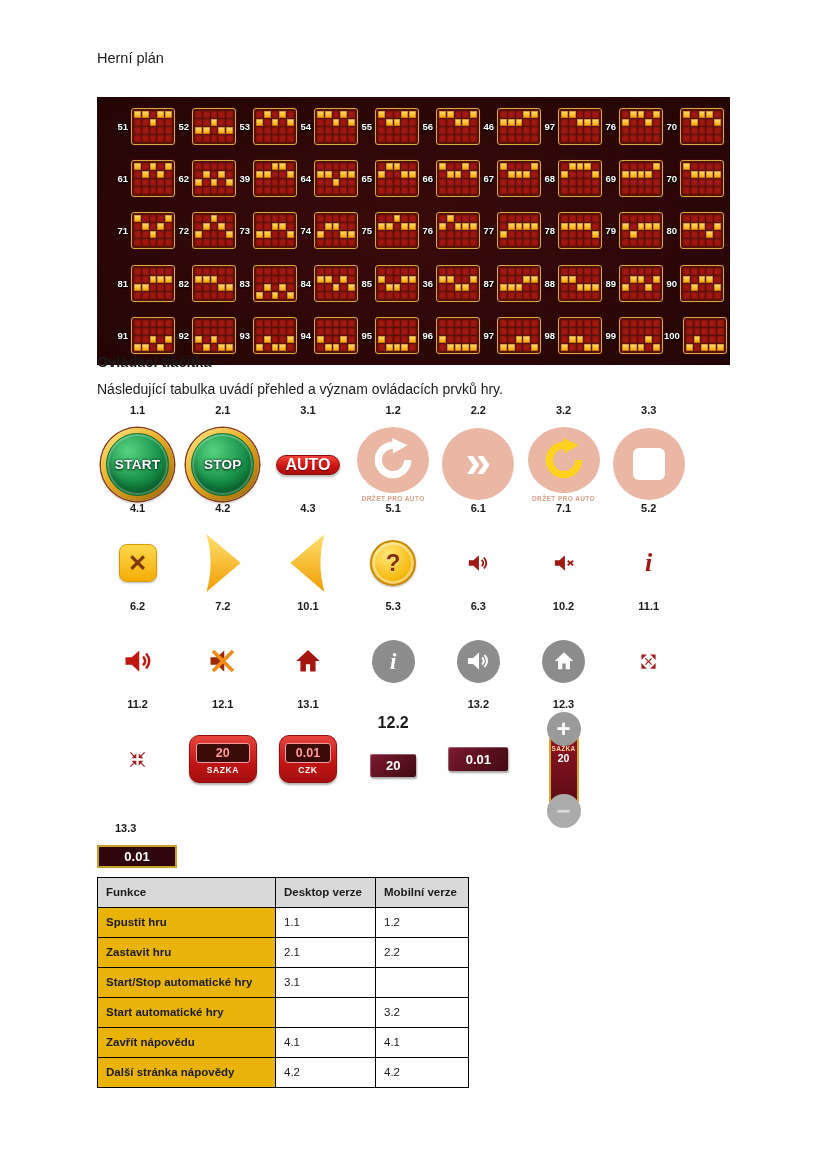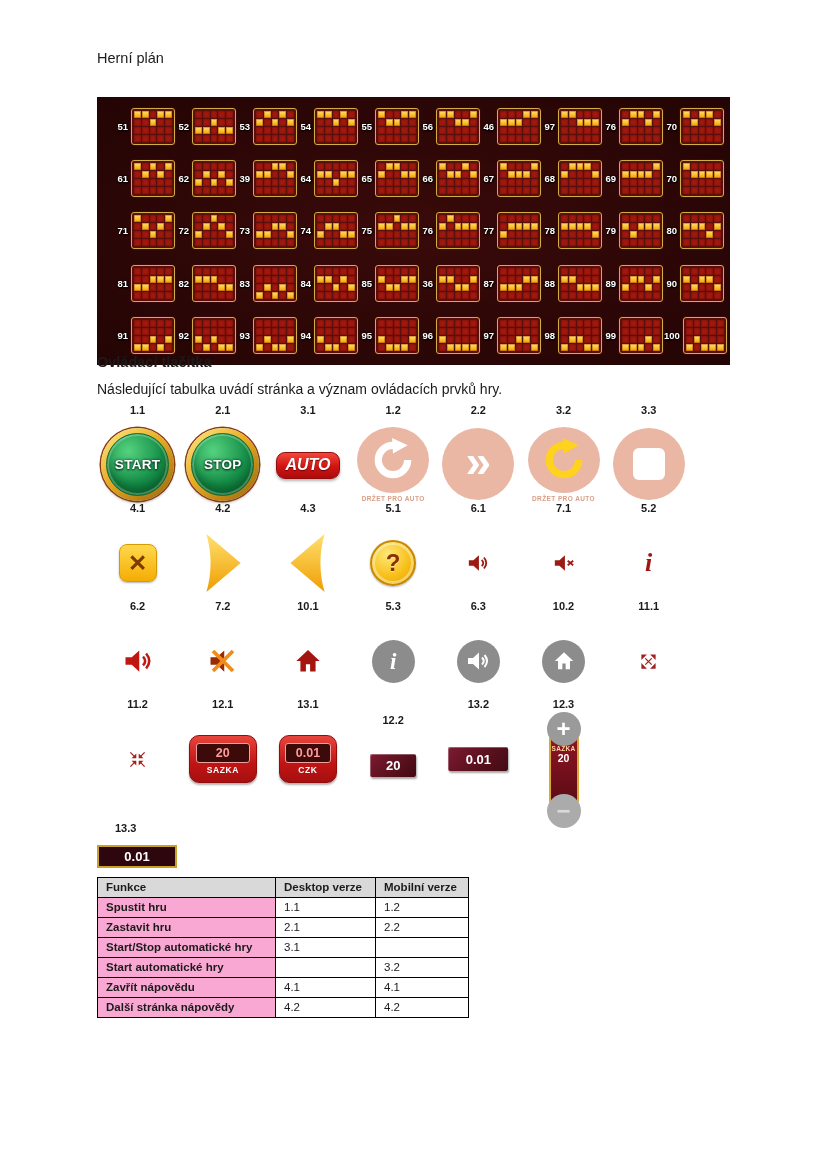--- a/index.html
+++ b/index.html
@@ -57,27 +57,26 @@
   .coin-in {
     flex:1; border-radius:50%;
     background:radial-gradient(circle at 35% 28%, #55d27e 0%, #17914a 55%, #0a6230 100%);
     border:1.5px solid #0b6b2e;
     box-shadow:inset 0 0 0 2px rgba(255,255,255,.25), inset 0 -8px 10px rgba(0,55,20,.45);
     display:flex; align-items:center; justify-content:center;
     color:#fff; font-weight:bold; font-size:13.5px; letter-spacing:.3px;
     text-shadow:0 1px 2px #033d18, 0 0 3px #022;
   }
   .auto-btn {
-    width:64px; height:27px; border-radius:9px;
+    width:64px; height:20px; border-radius:17px;
     background:linear-gradient(180deg,#f5463a 0%,#cf1312 55%,#ab0c0e 100%);
     border:1px solid #8f0d0d; box-shadow:0 2px 3px rgba(0,0,0,.3);
     color:#fff; font-weight:bold; font-size:16px;
     display:flex; align-items:center; justify-content:center;
     text-shadow:0 1px 1px #6d0505;
-    font-style:italic;
   }
   .ghost { width:72px; height:72px; border-radius:50%; background:#e9b7a3;
     display:flex; align-items:center; justify-content:center; }
   .ghost .chev { color:#fff; font-size:46px; font-weight:bold; line-height:1; margin-top:-6px; }
   .ghost .wsq { width:32px; height:32px; background:#fff; border-radius:6px; }
   .cap { font-size:6.5px; font-weight:bold; color:#d99e87; letter-spacing:.4px; margin-top:2px; height:8px; }
 
   .close-btn {
     width:38px; height:38px; border-radius:8px;
     background:linear-gradient(180deg,#ffd84d,#f4ad04);
@@ -129,39 +128,39 @@
   .step-circle.dim { background:#ababab; color:#d9d9d9; z-index:2; }
   .step-strip {
     width:30px; height:66px; margin:-9px 0; z-index:1;
     background:linear-gradient(180deg,#8e1422 0%,#5c0c16 100%);
     border:2px solid #d8a830; border-radius:2px;
     display:flex; flex-direction:column; align-items:center; padding-top:6px;
   }
   .strip-unit { color:#ffd9a0; font-size:6.5px; font-weight:bold; letter-spacing:.3px; }
   .strip-val { color:#fff; font-size:10.5px; font-weight:bold; }
 
-  .lbl-offset { margin-top:16px; height:16px; font-size:11px; font-weight:bold; margin-bottom:4px; }
+  .lbl-offset { margin-top:16px; height:16px; font-size:16px; font-weight:bold; margin-bottom:4px; }
 
   
   #extra-label { left:115px; top:822px; font-size:11px; font-weight:bold; }
   #extra-display {
     left:97px; top:845px; width:80px; height:23px;
     background:#2e060e; border:2px solid #caa028;
     color:#fff; font-weight:bold; font-size:13px;
     display:flex; align-items:center; justify-content:center;
   }
 
   
   #func-table { left:97px; top:877px; border-collapse:collapse; }
   #func-table th, #func-table td {
     border:1.5px solid #000; font-size:11.5px; padding:3px 8px 4px 8px;
-    text-align:left; vertical-align:middle; height:20px;
+    text-align:left; vertical-align:middle; height:30px;
   }
   #func-table thead th { background:#d9d9d9; font-weight:bold; }
-  #func-table tbody th { background:#f9a8d4; font-weight:bold; }
+  #func-table tbody th { background:#eab308; font-weight:bold; }
   #func-table tbody td { background:#fff; font-weight:normal; }
   .col-f { width:178px; } .col-d { width:100px; } .col-m { width:93px; }
 </style>
 </head>
 <body>
 
 <div class="abs" id="page-title">Herní plán</div>
 
 <div class="abs" id="paylines">
     <div class="pl-unit">
@@ -1410,21 +1409,21 @@
         <div class="pl-cell on"></div>
         <div class="pl-cell"></div>
         <div class="pl-cell on"></div>
         <div class="pl-cell on"></div>
         <div class="pl-cell on"></div>
       </div>
     </div>
   </div>
 
 <div class="abs" id="controls-heading">Ovládací tlačítka</div>
-<div class="abs" id="controls-intro">Následující tabulka uvádí stránka a význam ovládacích prvků hry.</div>
+<div class="abs" id="controls-intro">Následující tabulka uvádí přehled a význam ovládacích prvků hry.</div>
 
 <div class="abs" id="buttons-grid">
 
   <div class="bcell">
     <div class="blbl">1.1</div>
     <div class="coin-btn">
       <div class="coin-in">START</div>
     </div>
   </div>
   <div class="bcell">

